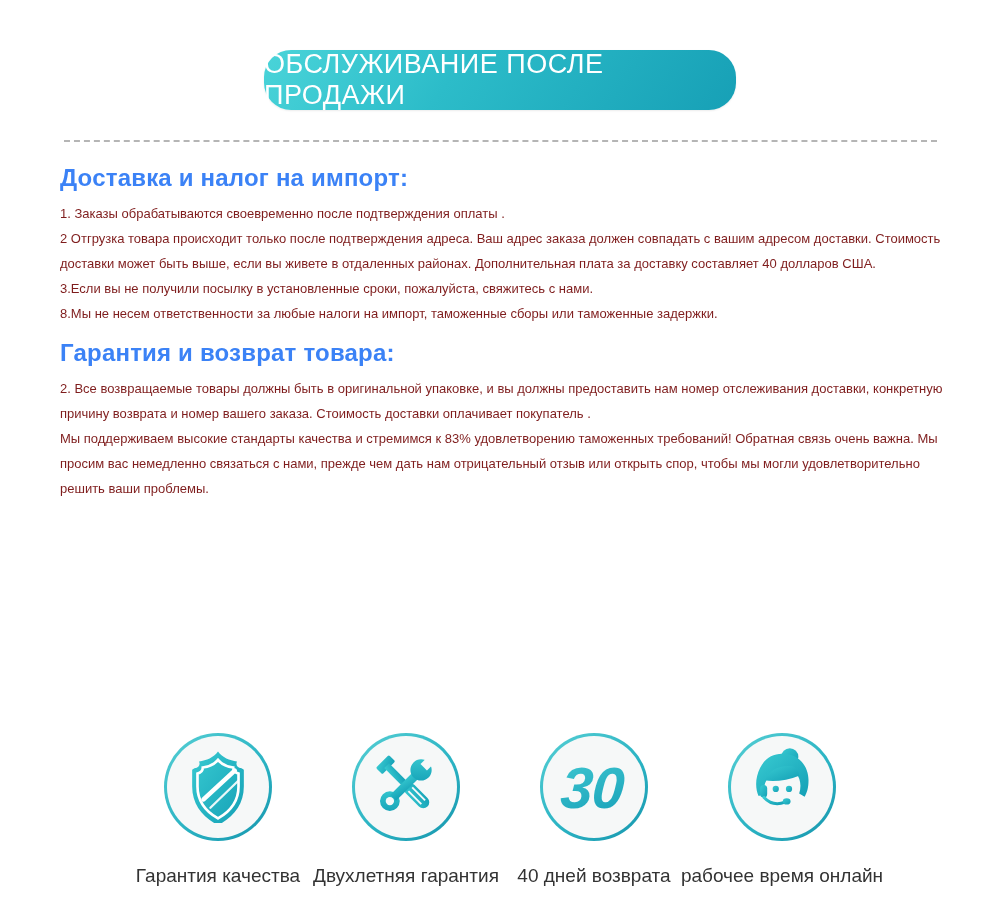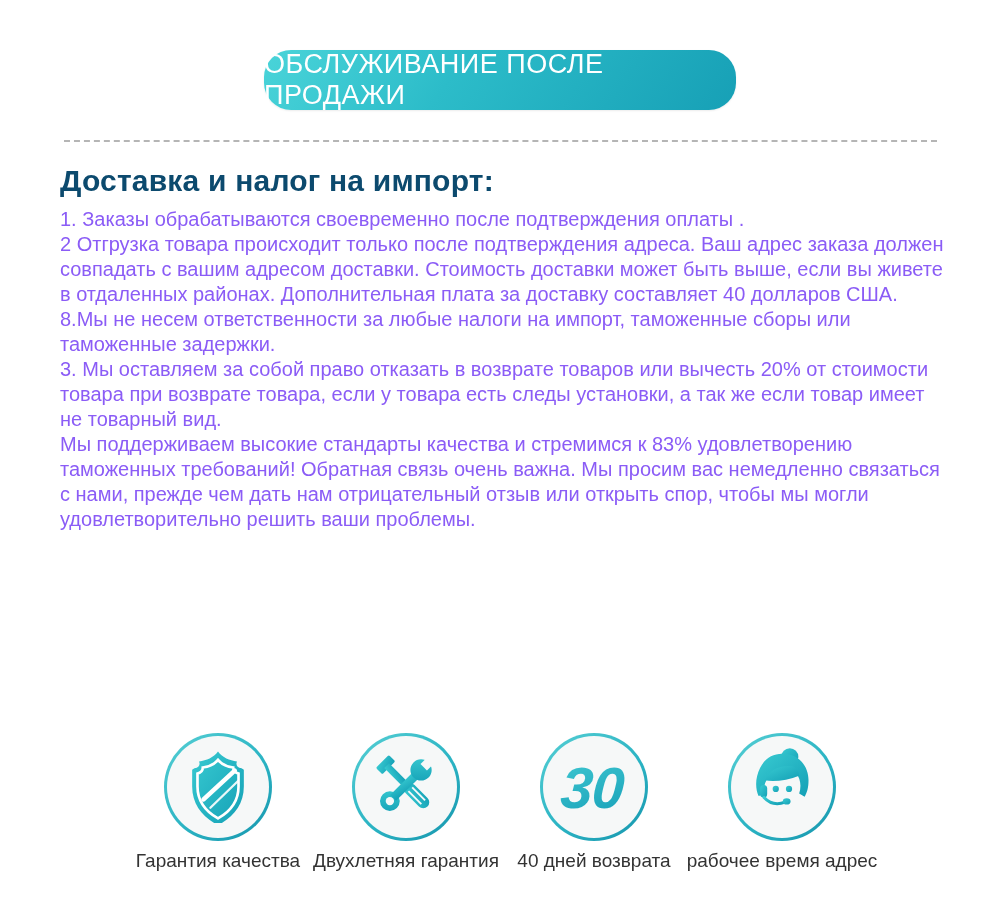--- a/index.html
+++ b/index.html
@@ -33,31 +33,31 @@
     border-top: 2px dashed #b5b5b5;
     height: 0;
   }
 
   
   .content {
     width: 892px;
     margin: 22px 0 0 60px;
   }
   .section-heading {
-    color: #0c4a6e;
-    font-size: 30px;
+    color: #3b82f6;
+    font-size: 24px;
     font-weight: 700;
     letter-spacing: 0.2px;
     margin: 13px 0 9px 0;
   }
   .section:first-child .section-heading { margin-top: 0; }
   .section p {
-    font-size: 20px;
+    font-size: 13px;
     line-height: 25px;
-    color: #8b5cf6;
+    color: #7f1d1d;
   }
 
   
   .badges {
     position: absolute;
     left: 0; right: 0;
     top: 733px;
     display: flex;
     justify-content: center;
   }
@@ -68,21 +68,21 @@
   .badge-circle {
     width: 108px; height: 108px;
     border-radius: 50%;
     border: 3px solid transparent;
     background:
       linear-gradient(#f6f8f8, #f6f8f8) padding-box,
       linear-gradient(140deg, #56cfd4 0%, #2bb4c4 55%, #1795ad 100%) border-box;
     display: flex; align-items: center; justify-content: center;
   }
   .badge-label {
-    margin-top: 9px;
+    margin-top: 24px;
     font-size: 19px;
     color: #333333;
     white-space: nowrap;
   }
   .num30 {
     font-style: italic;
     font-weight: 700;
     font-size: 58px;
     letter-spacing: -1px;
     transform: skewX(-4deg);
@@ -102,25 +102,27 @@
 </div>
 
 <hr class="divider">
 
 <div class="content">
 
   <div class="section">
     <div class="section-heading">Доставка и налог на импорт:</div>
     <p>1. Заказы обрабатываются своевременно после подтверждения оплаты .</p>
     <p>2 Отгрузка товара происходит только после подтверждения адреса. Ваш адрес заказа должен совпадать  с вашим адресом доставки. Стоимость доставки может быть выше, если вы живете в отдаленных районах. Дополнительная плата за доставку составляет 40 долларов США.</p>
+    <p>3.Если вы не получили посылку в установленные сроки, пожалуйста, свяжитесь с нами.</p>
     <p>8.Мы не несем ответственности за любые налоги на импорт, таможенные сборы или таможенные задержки.</p>
   </div>
 
   <div class="section">
-    <p>3. Мы оставляем за собой право отказать в возврате товаров или вычесть 20% от стоимости товара при возврате товара, если у товара есть следы установки, а так же если товар имеет не товарный вид.</p>
+    <div class="section-heading">Гарантия и возврат товара:</div>
+    <p>2. Все возвращаемые товары должны быть в оригинальной упаковке, и вы должны предоставить нам номер отслеживания доставки, конкретную причину возврата и номер вашего заказа. Стоимость доставки оплачивает покупатель .</p>
   </div>
 
   <div class="section">
     <p>Мы поддерживаем высокие стандарты качества и стремимся к 83% удовлетворению таможенных требований! Обратная связь очень важна. Мы просим вас немедленно связаться с нами, прежде чем дать нам  отрицательный отзыв или открыть спор, чтобы мы могли удовлетворительно решить ваши проблемы.</p>
   </div>
 
 </div>
 
 <div class="badges">
 
@@ -215,16 +217,16 @@
           <circle cx="42" cy="55" r="4" fill="url(#gsp)"></circle>
           <circle cx="59" cy="55" r="4" fill="url(#gsp)"></circle>
 
           <rect x="22" y="50" width="9" height="16" rx="4.5" fill="url(#gsp)"></rect>
 
           <path d="M27 66 Q38 78 54 72" fill="none" stroke="url(#gsp)" stroke-width="4" stroke-linecap="round"></path>
           <ellipse cx="56" cy="71" rx="5" ry="4" fill="url(#gsp)"></ellipse>
         </svg>
       </span>
     </div>
-    <div class="badge-label">рабочее время адрес</div>
+    <div class="badge-label">рабочее время онлайн</div>
   </div>
 
 </div>
 
 </body></html>

